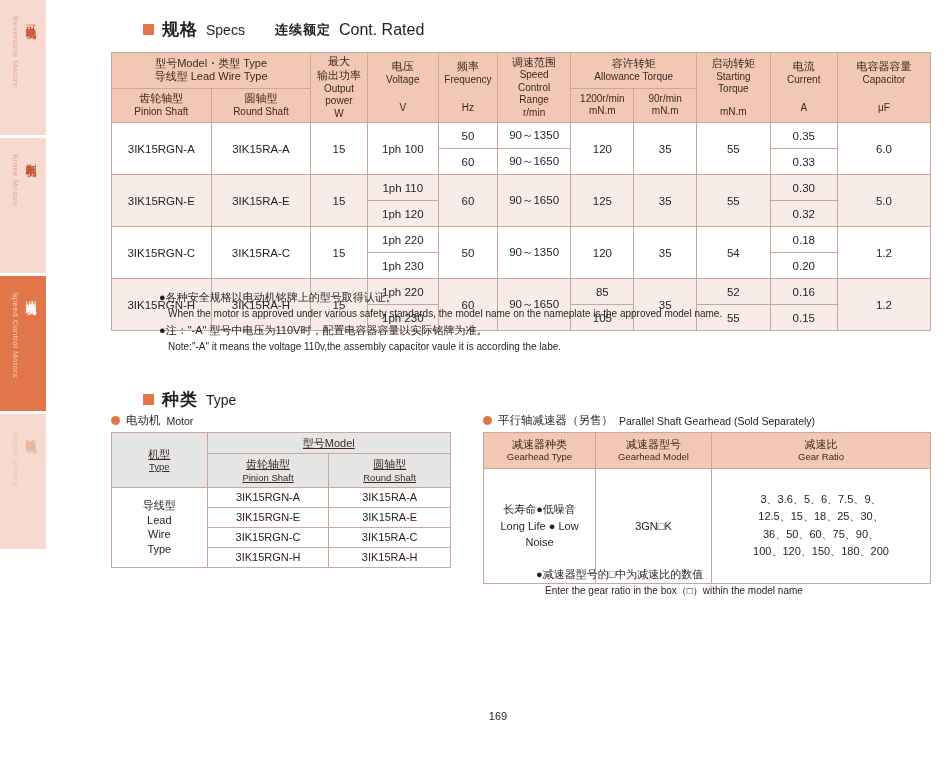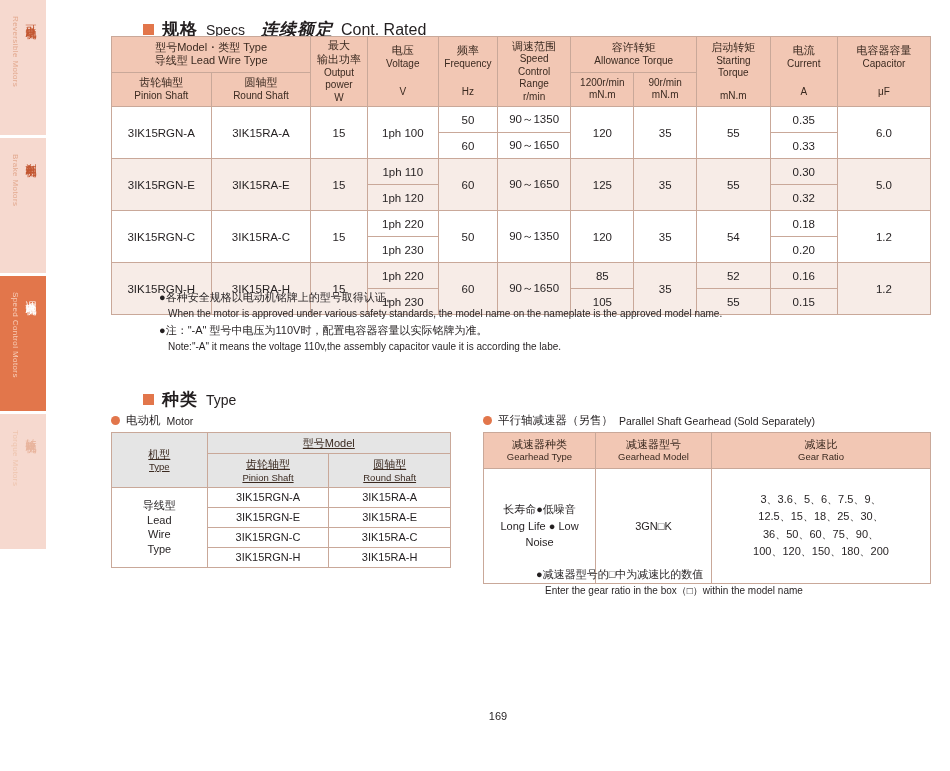--- a/index.html
+++ b/index.html
@@ -51,29 +51,29 @@
 
   
   .page { position:absolute; left:46px; top:0; width:904px; height:771px; }
 
   .sec-title { display:flex; align-items:center; gap:8px;padding-left:32px; }
   .sec-title .sq {
     width:11px; height:11px; background:#e2764b; display:inline-block;
   }
   .sec-title .cn { font-size:17px; font-weight:bold; color:#231f20; letter-spacing:1px;}
   .sec-title .en { font-size:14px; color:#231f20; }
-  .sec-title .cn2 { font-size:17px; font-weight:bold; color:#231f20; margin-left:8px; letter-spacing:1px;font-style:italic;}
+  .sec-title .cn2 { font-size:13px; font-weight:bold; color:#231f20; margin-left:22px; letter-spacing:1px;}
   .sec-title .en2 { font-size:16px; color:#231f20; }
 
   #specs-title { position:absolute; left:65px; top:18px; }
 
   
   table { border-collapse: collapse; }
   .spec-table {
-    position:absolute; left:65px; top:36px; width:820px;
+    position:absolute; left:65px; top:52px; width:820px;
     font-size:11px;
   }
   .spec-table th, .spec-table td {
     border:1px solid #c9a899;
     text-align:center;
     vertical-align:middle;
     padding:2px 3px;
   }
   .spec-table thead th {
     background:#f2c7b4;

